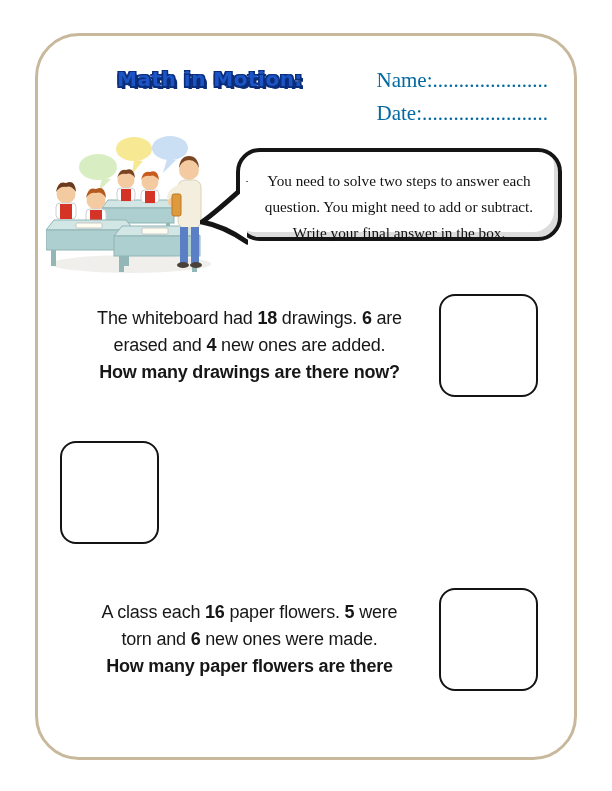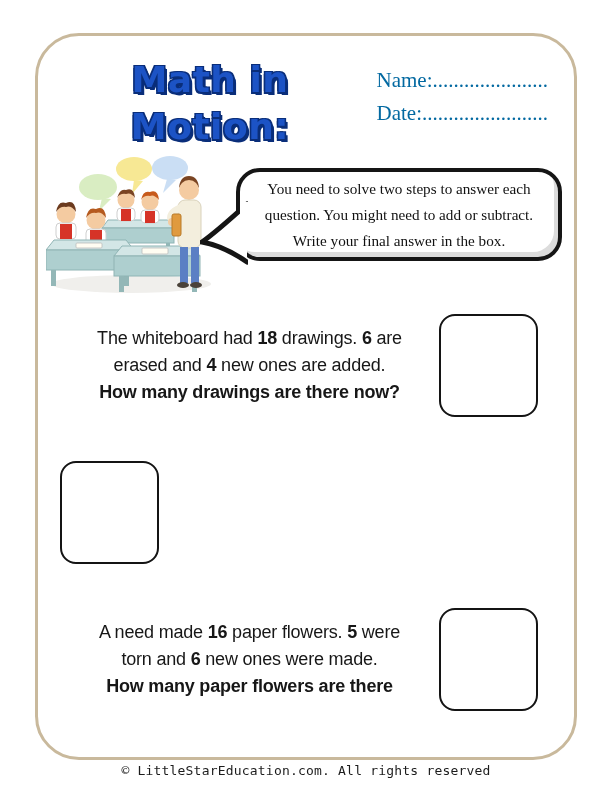--- a/index.html
+++ b/index.html
@@ -9,21 +9,21 @@
   .frame {
     position:absolute; left:35px; top:33px; width:542px; height:727px;
     border:3px solid #c9b99c; border-radius:44px; background:#fff;
   }
 
   
   .header { display:flex; padding:20px 26px 0 26px; }
   .title-block {
     width:292px; text-align:center;
     font-family:"DejaVu Sans", sans-serif;
-    font-weight:800; font-size:36px; line-height:47px;
+    font-weight:800; font-size:20px; line-height:47px;
     color:#1c53c5;
     text-shadow:
       -1.5px -1.5px 0 #0a2e7a,
        1.5px -1.5px 0 #0a2e7a,
       -1.5px  1.5px 0 #0a2e7a,
        1.5px  1.5px 0 #0a2e7a,
        3px 3px 0 #0a2e7a;
     letter-spacing:0.5px;
   }
   .namedate {
@@ -34,21 +34,21 @@
 
   
   .intro { position:relative; display:flex; margin-top:4px; padding-left:8px; }
   .illus { flex:0 0 auto; }
   .bubble {
     position:relative; margin-left:8px; margin-top:14px;
     width:326px; height:93px;
     border:4.5px solid #151515; border-radius:24px; background:#fff;
     box-shadow: inset -5px -6px 0 -1px #dcdcdc;
     font-family:"Liberation Serif", serif; font-size:15.2px; color:#111;
-    text-align:center; line-height:26px; padding-top:4px;
+    text-align:center; line-height:26px; padding-top:16px;
     z-index:1;
   }
   .bubble-tail { position:absolute; left:-40px; top:24px; z-index:2; }
   .tail-cover { position:absolute; left:0px; top:30px; width:10px; height:38px; background:#fff; z-index:3; }
 
   
   .problems { padding:0 36px 0 22px; margin-top:16px; }
   .problem-row { display:flex; align-items:center; justify-content:space-between; }
   .problem-row + .problem-row { margin-top:44px; }
   .problem-text {
@@ -179,23 +179,22 @@
             <div class="pline"><span>erased and </span><span class="b">4</span><span> new ones are added.</span></div>
             <div class="pline q">How many drawings are there now?</div>
           </div>
           <div class="answer-box"></div>
         </div>
         <div class="problem-row">
           <div class="answer-box"></div>
         </div>
         <div class="problem-row">
           <div class="problem-text">
-            <div class="pline"><span>A need made </span><span class="b">16</span><span> paper flowers. </span><span class="b">5</span><span> were</span></div>
+            <div class="pline"><span>A class each </span><span class="b">16</span><span> paper flowers. </span><span class="b">5</span><span> were</span></div>
             <div class="pline"><span>torn and </span><span class="b">6</span><span> new ones were made.</span></div>
             <div class="pline q">How many paper flowers are there</div>
           </div>
           <div class="answer-box"></div>
         </div>
       </div>
   </div>
 
-  <div class="footer">© LittleStarEducation.com. All rights reserved</div>
 </div>
 
 </body></html>

